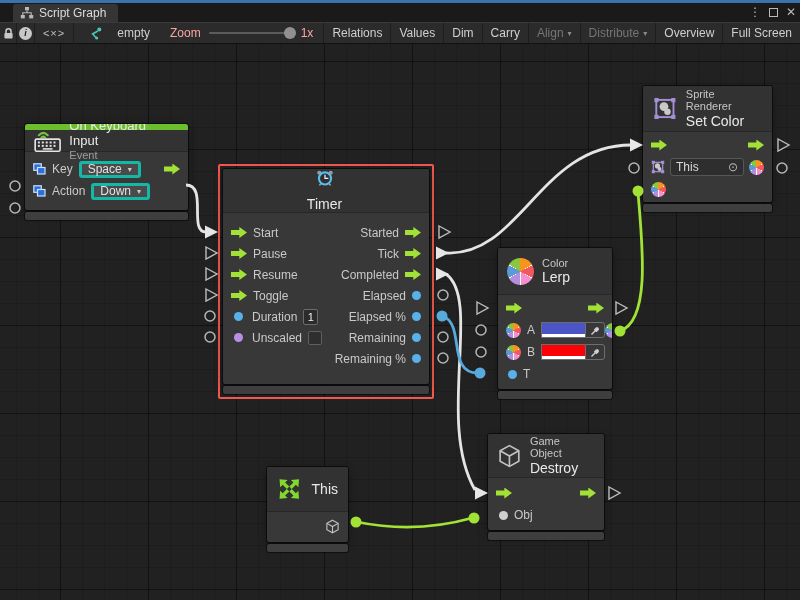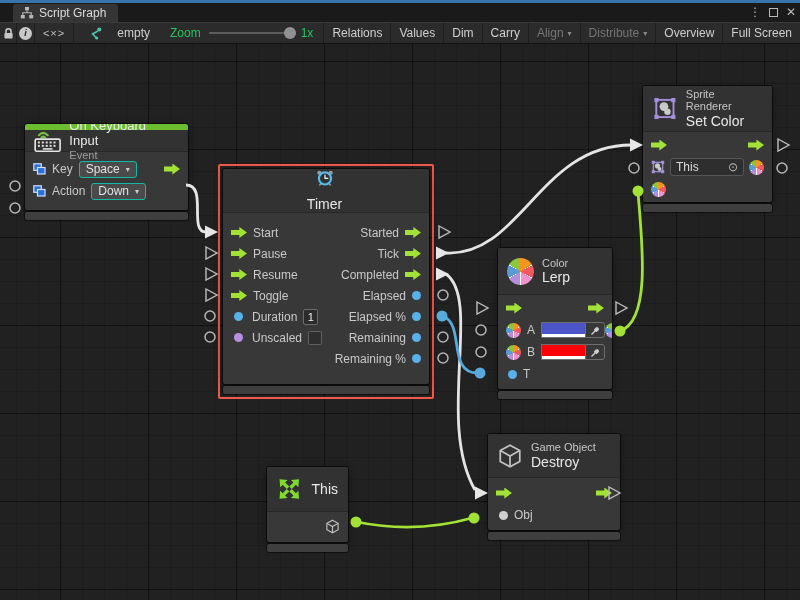--- a/index.html
+++ b/index.html
@@ -22,21 +22,21 @@
     display:flex; align-items:stretch; font-size:12px; color:#cfcfcf; }
   .tb-btn { display:flex; align-items:center; padding:0 8px; border-right:1px solid #1e1e1e; white-space:nowrap; }
   .tb-btn.noborder { border-right:none; }
   .tb-btn.disabled { color:#757575; }
   .tb-btn .caret { font-size:8px; margin-left:4px; color:#8a8a8a; }
   .tb-icon { display:flex; align-items:center; justify-content:center; width:26px; border-right:1px solid #1e1e1e; }
   .code-glyph { color:#c0c0c0; font-size:11px; letter-spacing:1px; }
   .info-circle { width:13px; height:13px; border-radius:50%; background:#c8c8c8; color:#1d1d1d;
     font-size:9px; font-weight:bold; display:flex; align-items:center; justify-content:center; font-style:italic; }
   .tb-graph { display:flex; align-items:center; gap:15px; padding:0 10px 0 14px; }
-  .tb-zoom { display:flex; align-items:center; gap:8px; padding:0 10px; color:#22c55e; }
+  .tb-zoom { display:flex; align-items:center; gap:8px; padding:0 10px; color:#fca5a5; }
   .zoom-track { position:relative; width:84px; height:2px; background:#5c5c5c; border-radius:1px; }
   .zoom-handle { position:absolute; right:-3px; top:-5px; width:12px; height:12px; border-radius:50%; background:#909090; }
   .tb-spacer { flex:1; border-right:1px solid #1e1e1e; }
 
   
   .canvas { position:relative; width:800px; height:556px; background:#212121;
     background-image:
       linear-gradient(rgba(0,0,0,0.38) 1px, transparent 1px),
       linear-gradient(90deg, rgba(0,0,0,0.38) 1px, transparent 1px),
       linear-gradient(rgba(0,0,0,0.12) 1px, transparent 1px),
@@ -61,21 +61,21 @@
   .row .flex { flex:1; }
   .ar { width:16px; height:11px; background:#a2e236; flex:0 0 auto;
     clip-path:polygon(0 28%,52% 28%,52% 0,100% 50%,52% 100%,52% 72%,0 72%); }
   .dot { width:9px; height:9px; border-radius:50%; flex:0 0 auto; }
   .dot.blue { background:#58b1e8; } .dot.purple { background:#b98fe3; } .dot.gray { background:#cfcfcf; }
   .wheel { border-radius:50%; flex:0 0 auto;
     background:conic-gradient(#f7941e 0 58deg,#fff 58deg 62deg,#f1595f 62deg 118deg,#fff 118deg 122deg,
       #f48fd0 122deg 178deg,#fff 178deg 182deg,#b58de0 182deg 238deg,#fff 238deg 242deg,
       #5b9bd5 242deg 298deg,#fff 298deg 302deg,#8cc63f 302deg 358deg,#fff 358deg 360deg); }
   .wheel.w15 { width:15px; height:15px; } .wheel.w26 { width:27px; height:27px; }
-  .dropdown { background:#4a4a4a; border:1px solid #14b8a6; border-radius:3px; padding:0 6px;
+  .dropdown { background:#4a4a4a; border:3px solid #14b8a6; border-radius:3px; padding:0 6px;
     font-size:12px; color:#e2e2e2; display:flex; align-items:center; gap:6px; height:17px; }
   .dropdown .caret { font-size:8px; color:#cccccc; }
   .numfield { background:#2b2b2b; border:1px solid #6b6b6b; border-radius:2px; min-width:15px; height:16px;
     color:#efefef; font-size:11px; text-align:center; line-height:14px; padding:0 2px; }
   .checkbox { background:#2e2e2e; border:1px solid #5f5f5f; border-radius:2px; width:14px; height:14px; }
   .objfield { background:#2e2e2e; border:1px solid #565656; border-radius:3px; height:18px; flex:1;
     display:flex; align-items:center; padding:0 5px; color:#dadada; font-size:12px; }
   .objfield .target { margin-left:auto; color:#b5b5b5; font-size:12px; }
   .swatchbox { display:flex; align-items:stretch; height:16px; }
   .swatch { width:44px; border:1px solid #6e6e6e; border-right:none; display:flex; flex-direction:column; }
@@ -394,21 +394,21 @@
             <div class="wheel w15"></div>
           </div>
           <div class="row" style="height:22px;">
             <div class="wheel w15"></div>
           </div>
         </div>
       </div>
       <div class="node-footer"></div>
     </div>
 
-    <div class="node" style="left:488px; top:390px; width:132px;">
+    <div class="node" style="left:488px; top:390px; width:116px;">
       <div class="node-main">
         <div class="node-header" style="height:44px;">
           <svg width="26" height="26" viewBox="0 0 24 24">
             <path d="M12 2 L21 7 V17 L12 22 L3 17 V7 Z" fill="none" stroke="#c2c2c2" stroke-width="1.6"></path>
             <path d="M3 7 L12 12 L21 7 M12 12 V22" fill="none" stroke="#c2c2c2" stroke-width="1.6"></path>
           </svg>
           <div class="nh-text">
             <span class="nh-cat">Game Object</span>
             <span class="nh-title">Destroy</span>
           </div>

